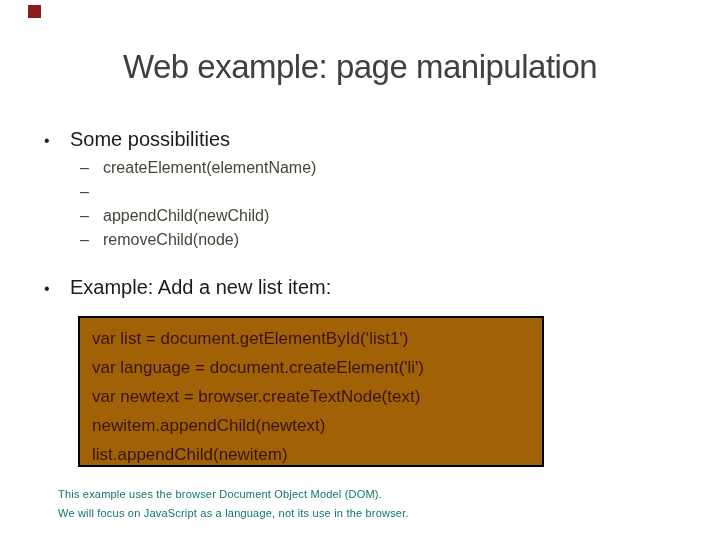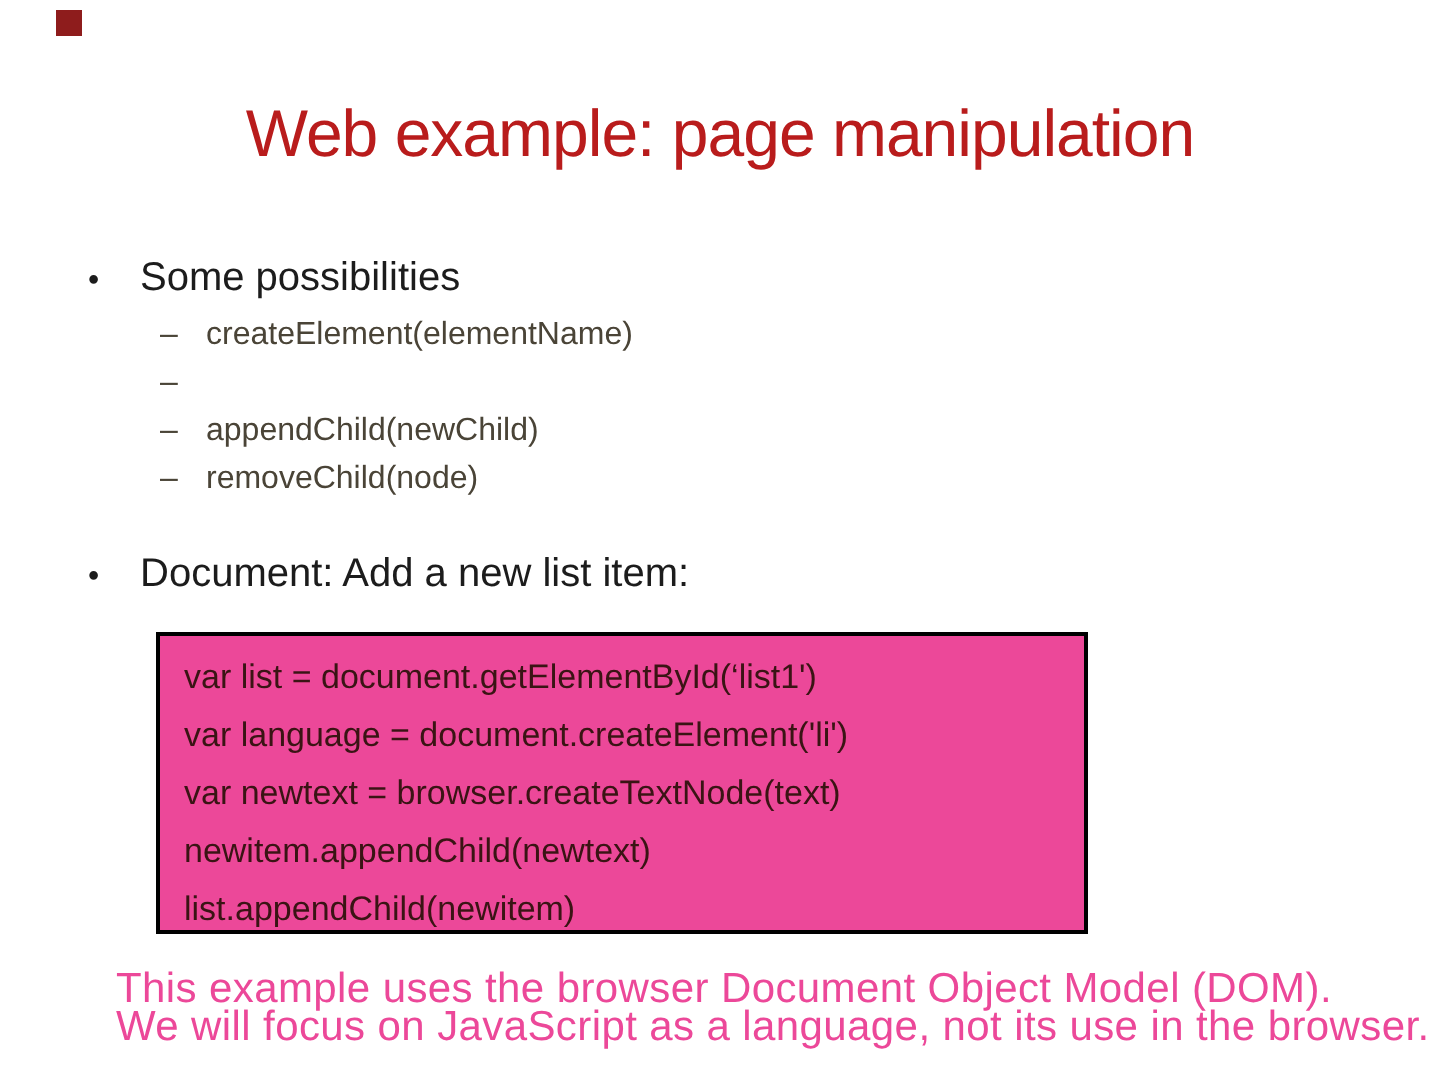--- a/index.html
+++ b/index.html
@@ -11,21 +11,21 @@
     overflow:hidden;
   }
   .accent-square {
     position:absolute; left:28px; top:5px;
     width:13px; height:13px;
     background:#8e1c1c;
   }
   .title {
     position:absolute; top:48px; left:0; right:0;
     text-align:center;
-    font-size:33px; color:#b91c1c;
+    font-size:33px; color:#404040;
     letter-spacing:-0.5px;
     white-space:nowrap;
   }
   .bullet-row {
     position:absolute; left:44px;
     display:flex; align-items:baseline;
     color:#1c1c1c; font-size:20px;
   }
   .bullet-row .dot {
     width:26px; font-size:16px; line-height:22px;
@@ -39,33 +39,33 @@
   }
   .sub-bullets li { display:flex; }
   .sub-bullets .dash {
     width:23px;
   }
   .code-box {
     position:absolute; left:78px; top:316px;
     width:466px; height:151px;
     box-sizing:border-box;
     border:2px solid #000000;
-    background:#ec4899;
+    background:#a16207;
     padding:6px 0 0 12px;
     overflow:hidden;
   }
   .code-box .code-line {
     font-size:17px; line-height:29px;
     color:#3a1414;
     white-space:nowrap;
   }
   .footer {
     position:absolute; left:58px; top:485px;
-    color:#ec4899;
-    font-size:21px; line-height:19px;
+    color:#0f766e;
+    font-size:11px; line-height:19px;
     letter-spacing:0.2px;
     white-space:nowrap;
   }
 </style>
 </head>
 <body>
 
 <div class="slide">
 
   <div class="accent-square"></div>
@@ -90,21 +90,21 @@
       <span>appendChild(newChild)</span>
     </li>
     <li>
       <span class="dash">–</span>
       <span>removeChild(node)</span>
     </li>
   </ul>
 
   <div class="bullet-row bullet2">
     <span class="dot">•</span>
-    <span>Document: Add a new list item:</span>
+    <span>Example: Add a new list item:</span>
   </div>
 
   <div class="code-box">
     <div class="code-line">var list = document.getElementById(‘list1')</div>
     <div class="code-line">var language = document.createElement('li')</div>
     <div class="code-line">var newtext = browser.createTextNode(text)</div>
     <div class="code-line">newitem.appendChild(newtext)</div>
     <div class="code-line">list.appendChild(newitem)</div>
   </div>
 

